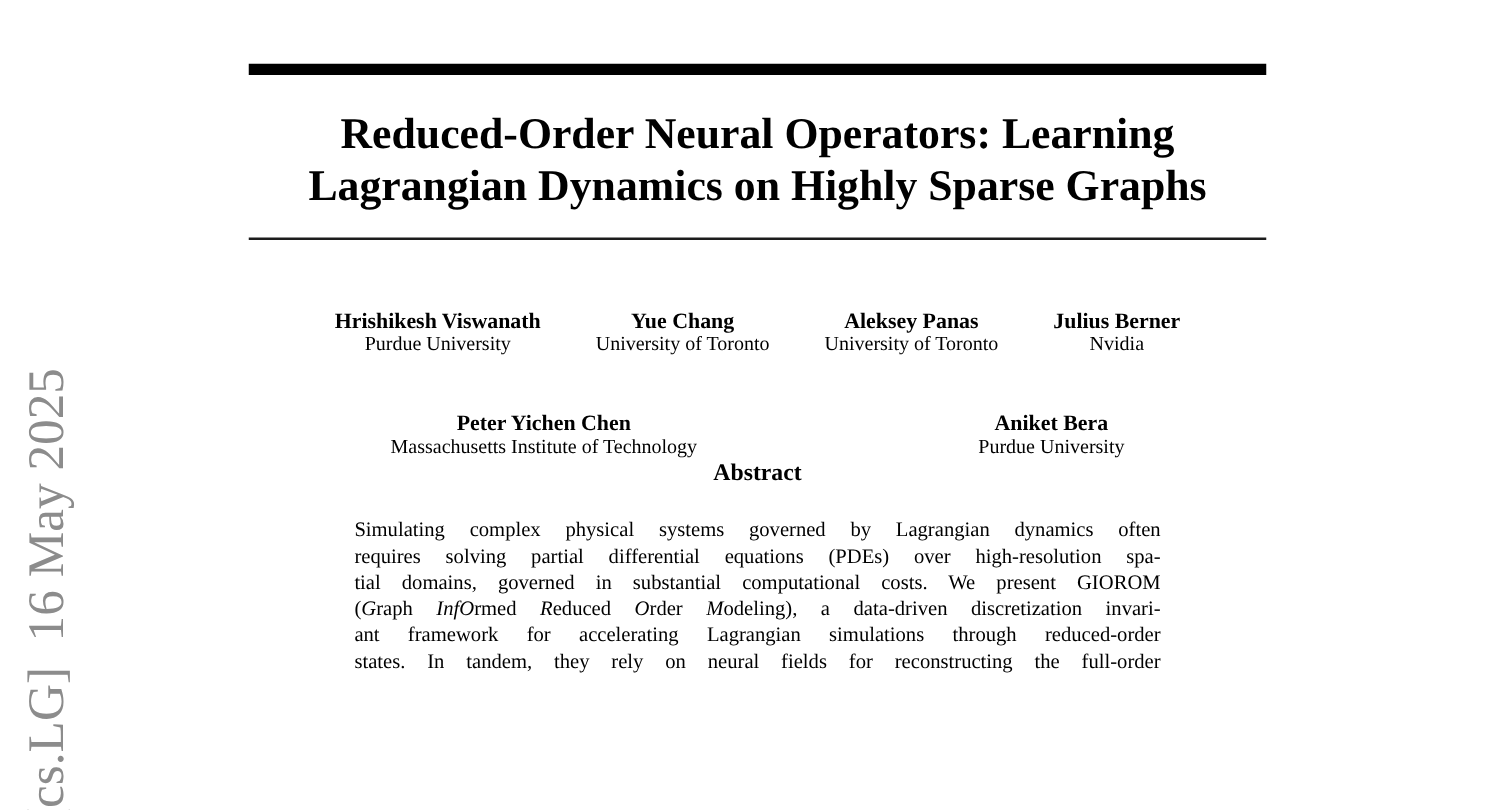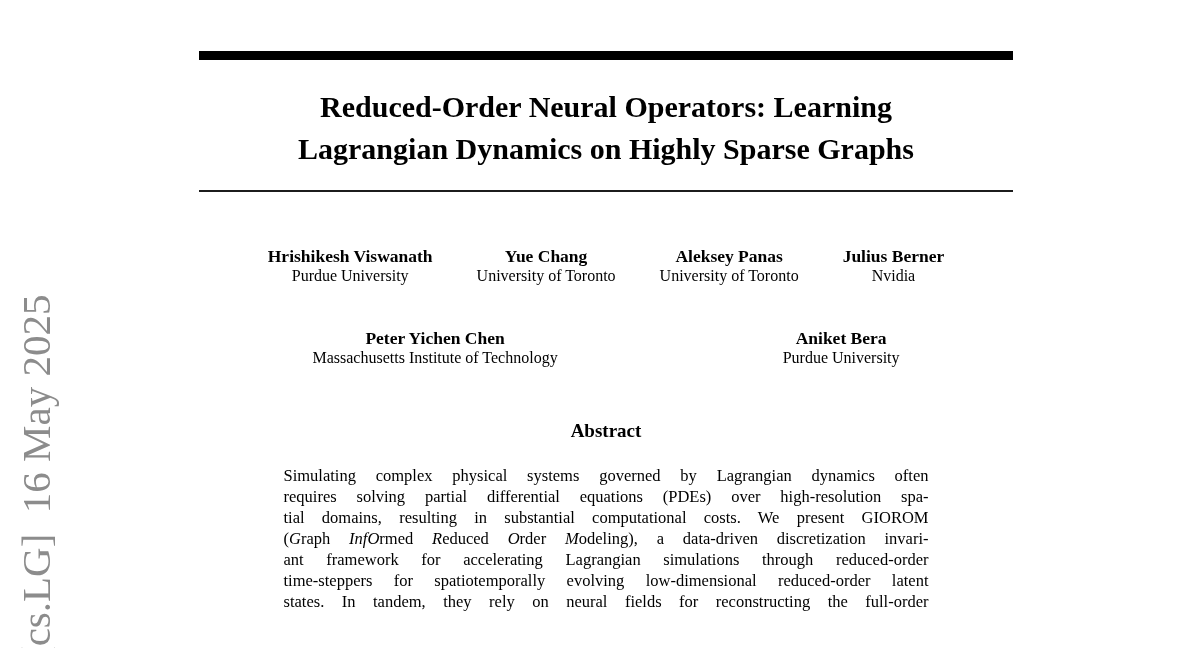--- a/index.html
+++ b/index.html
@@ -31,21 +31,21 @@
     width: 814px;
   }
   .top-rule {
     margin-top: 51px;
     height: 9px;
     background: #000000;
   }
   .title {
     margin: 26px 0 0 0;
     text-align: center;
-    font-size: 30px;
+    font-size: 35px;
     line-height: 42px;
     font-weight: bold;
   }
   .title-line { display: block; }
   .thin-rule {
     margin-top: 20px;
     height: 2px;
     background: #1c1c1c;
   }
   .authors-row {
@@ -57,21 +57,20 @@
   .authors-row-2 { margin-top: 42px; gap: 225px; align-items: center; }
   .author { text-align: center; }
   .author-name  { font-size: 17.5px; font-weight: bold; line-height: 20px; }
   .author-affil { font-size: 16px; line-height: 20px; }
   .author-email {
     font-family: "DejaVu Sans Mono", monospace;
     font-size: 15px;
     line-height: 20px;
   }
   .abstract-heading {
-    margin-top: 52px;
     text-align: center;
     font-size: 19px;
     font-weight: bold;
   }
   .abstract {
     width: 645px;
     margin: 23px auto 0 auto;
     font-size: 16.5px;
     line-height: 21px;
   }
@@ -127,23 +126,22 @@
         <div class="author-name">Aniket Bera</div>
         <div class="author-affil">Purdue University</div>
       </div>
     </div>
 
     <div class="abstract-heading">Abstract</div>
 
     <div class="abstract">
       <div class="abs-line">Simulating complex physical systems governed by Lagrangian dynamics often</div>
       <div class="abs-line">requires solving partial differential equations (PDEs) over high-resolution spa-</div>
-      <div class="abs-line">tial domains, resulting in substantial computational costs. We present GIOROM</div>
+      <div class="abs-line">tial domains, governed in substantial computational costs. We present GIOROM</div>
       <div class="abs-line">
         <span>(</span><span class="it">G</span><span>raph </span><span class="it">InfO</span><span>rmed </span><span class="it">R</span><span>educed </span><span class="it">O</span><span>rder </span><span class="it">M</span><span>odeling), a data-driven discretization invari-</span>
       </div>
       <div class="abs-line">ant framework for accelerating Lagrangian simulations through reduced-order</div>
-      <div class="abs-line">time-steppers for spatiotemporally evolving low-dimensional reduced-order latent</div>
       <div class="abs-line">states. In tandem, they rely on neural fields for reconstructing the full-order</div>
     </div>
 
   </div>
 </div>
 
 </body></html>

